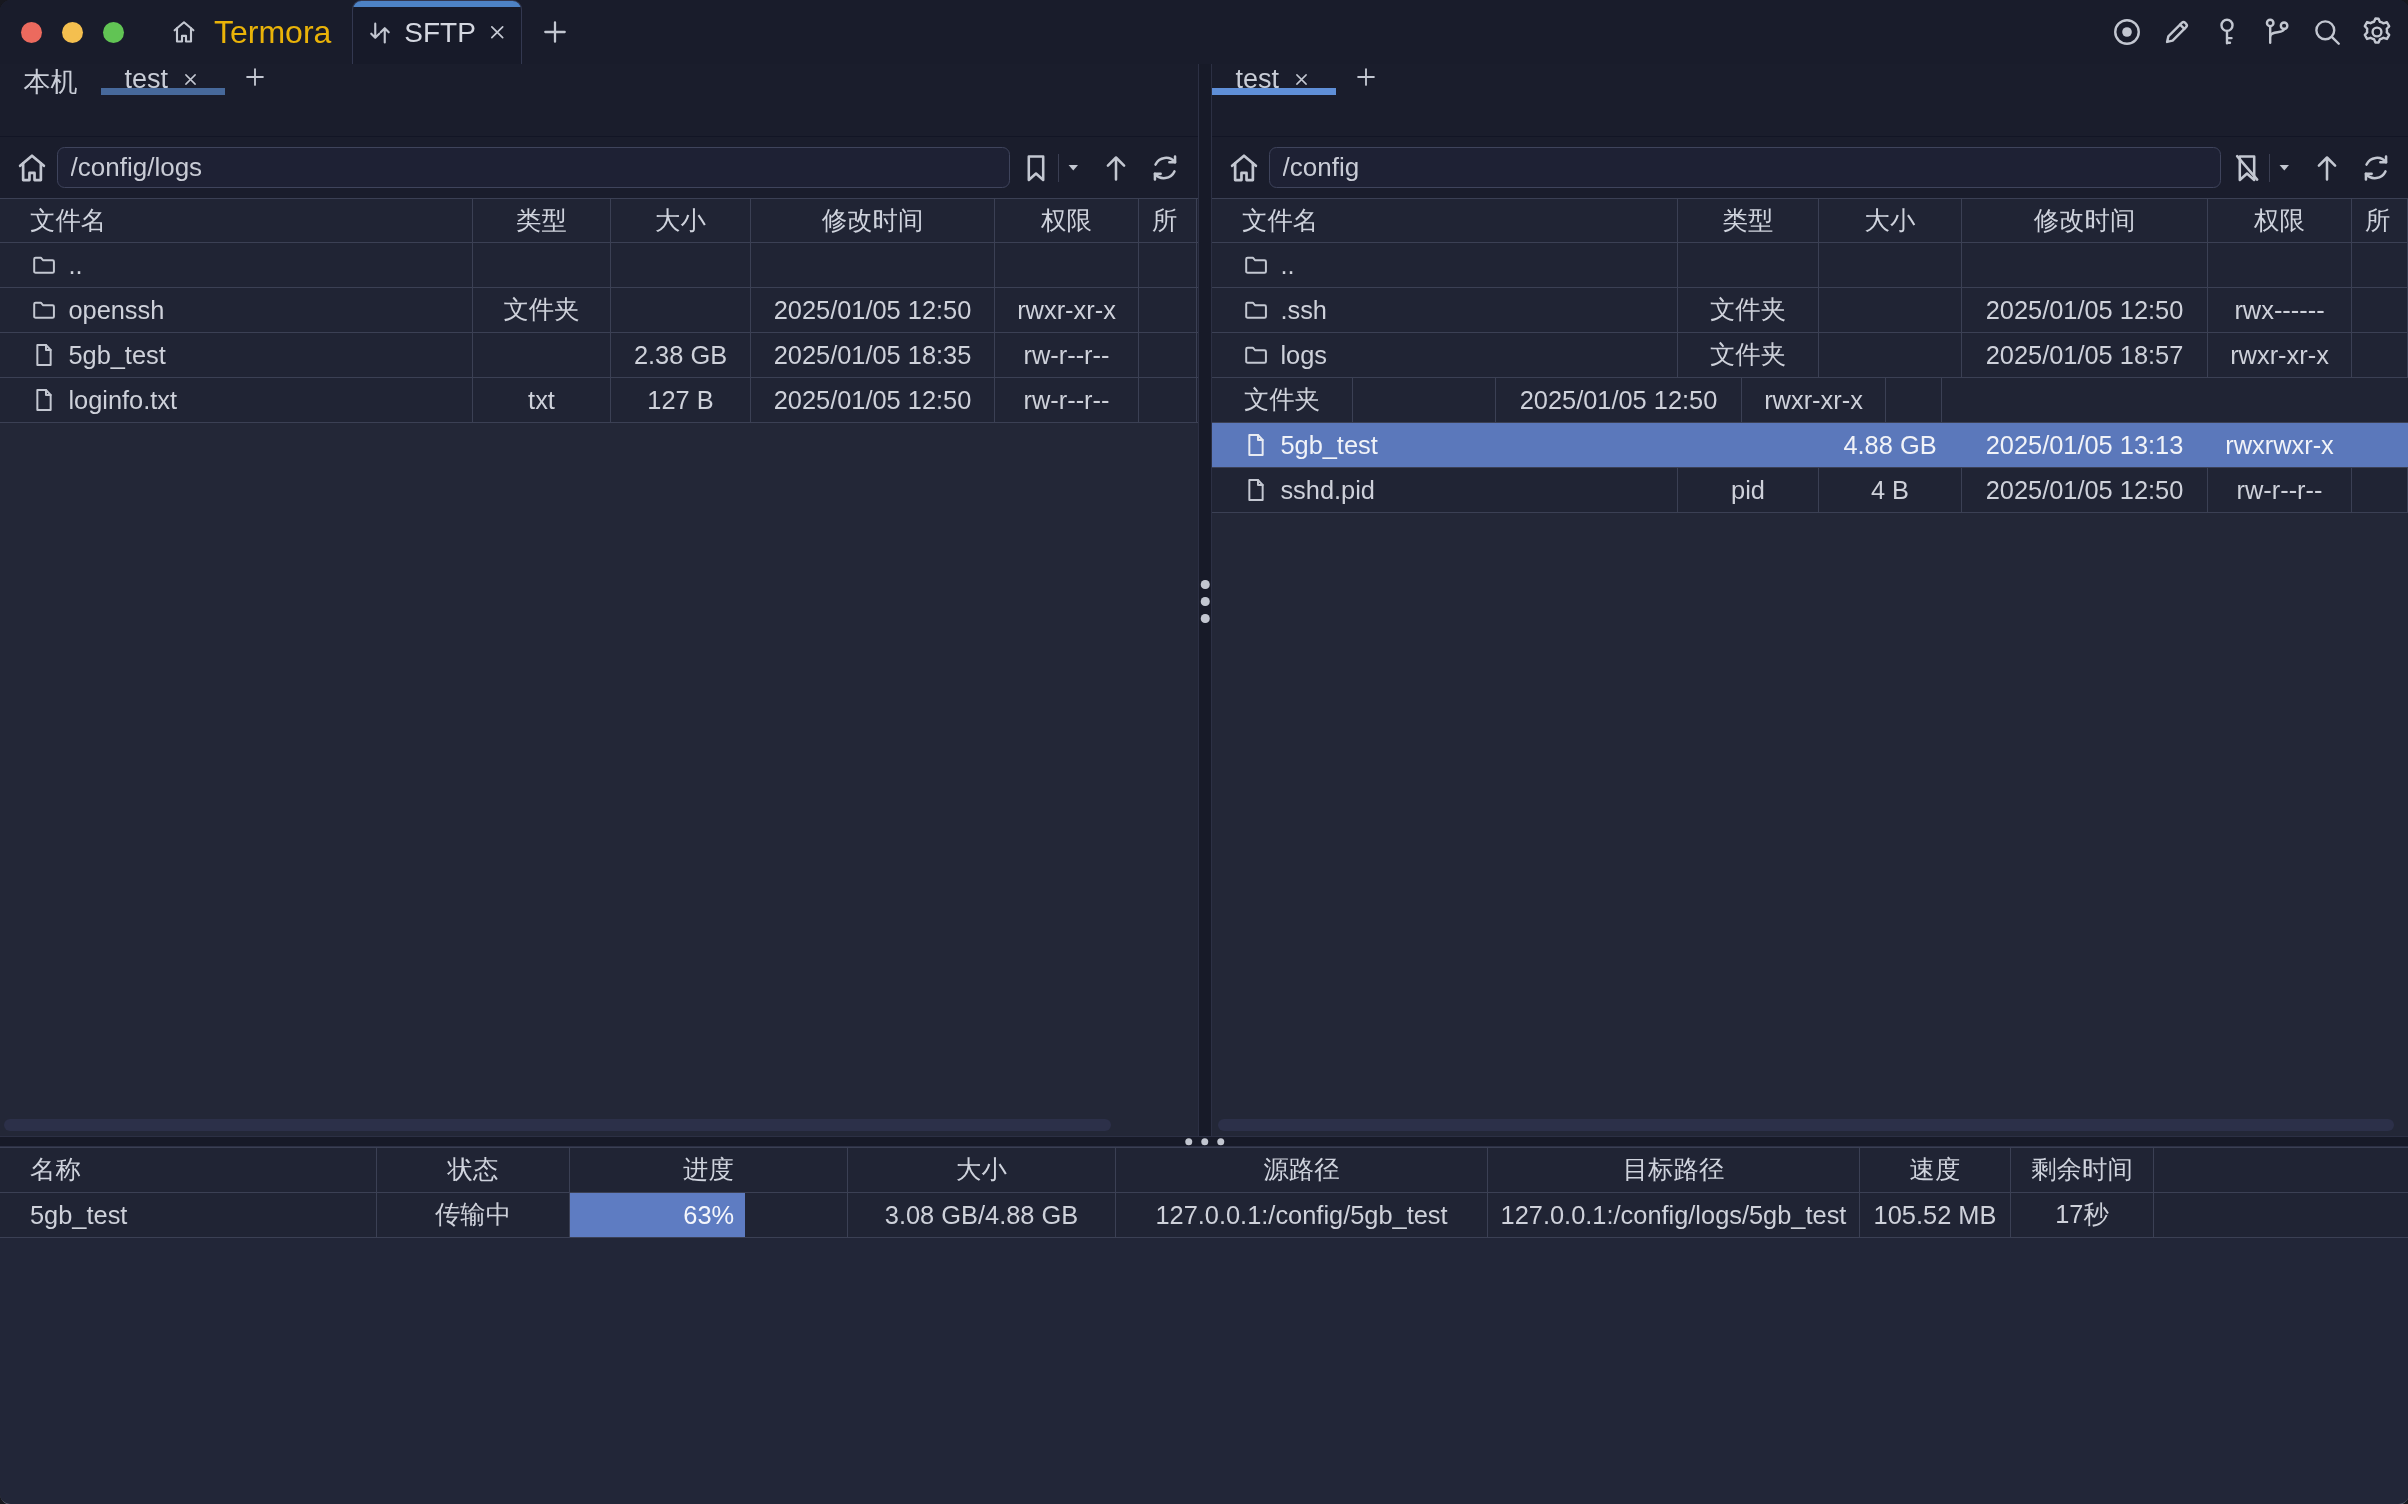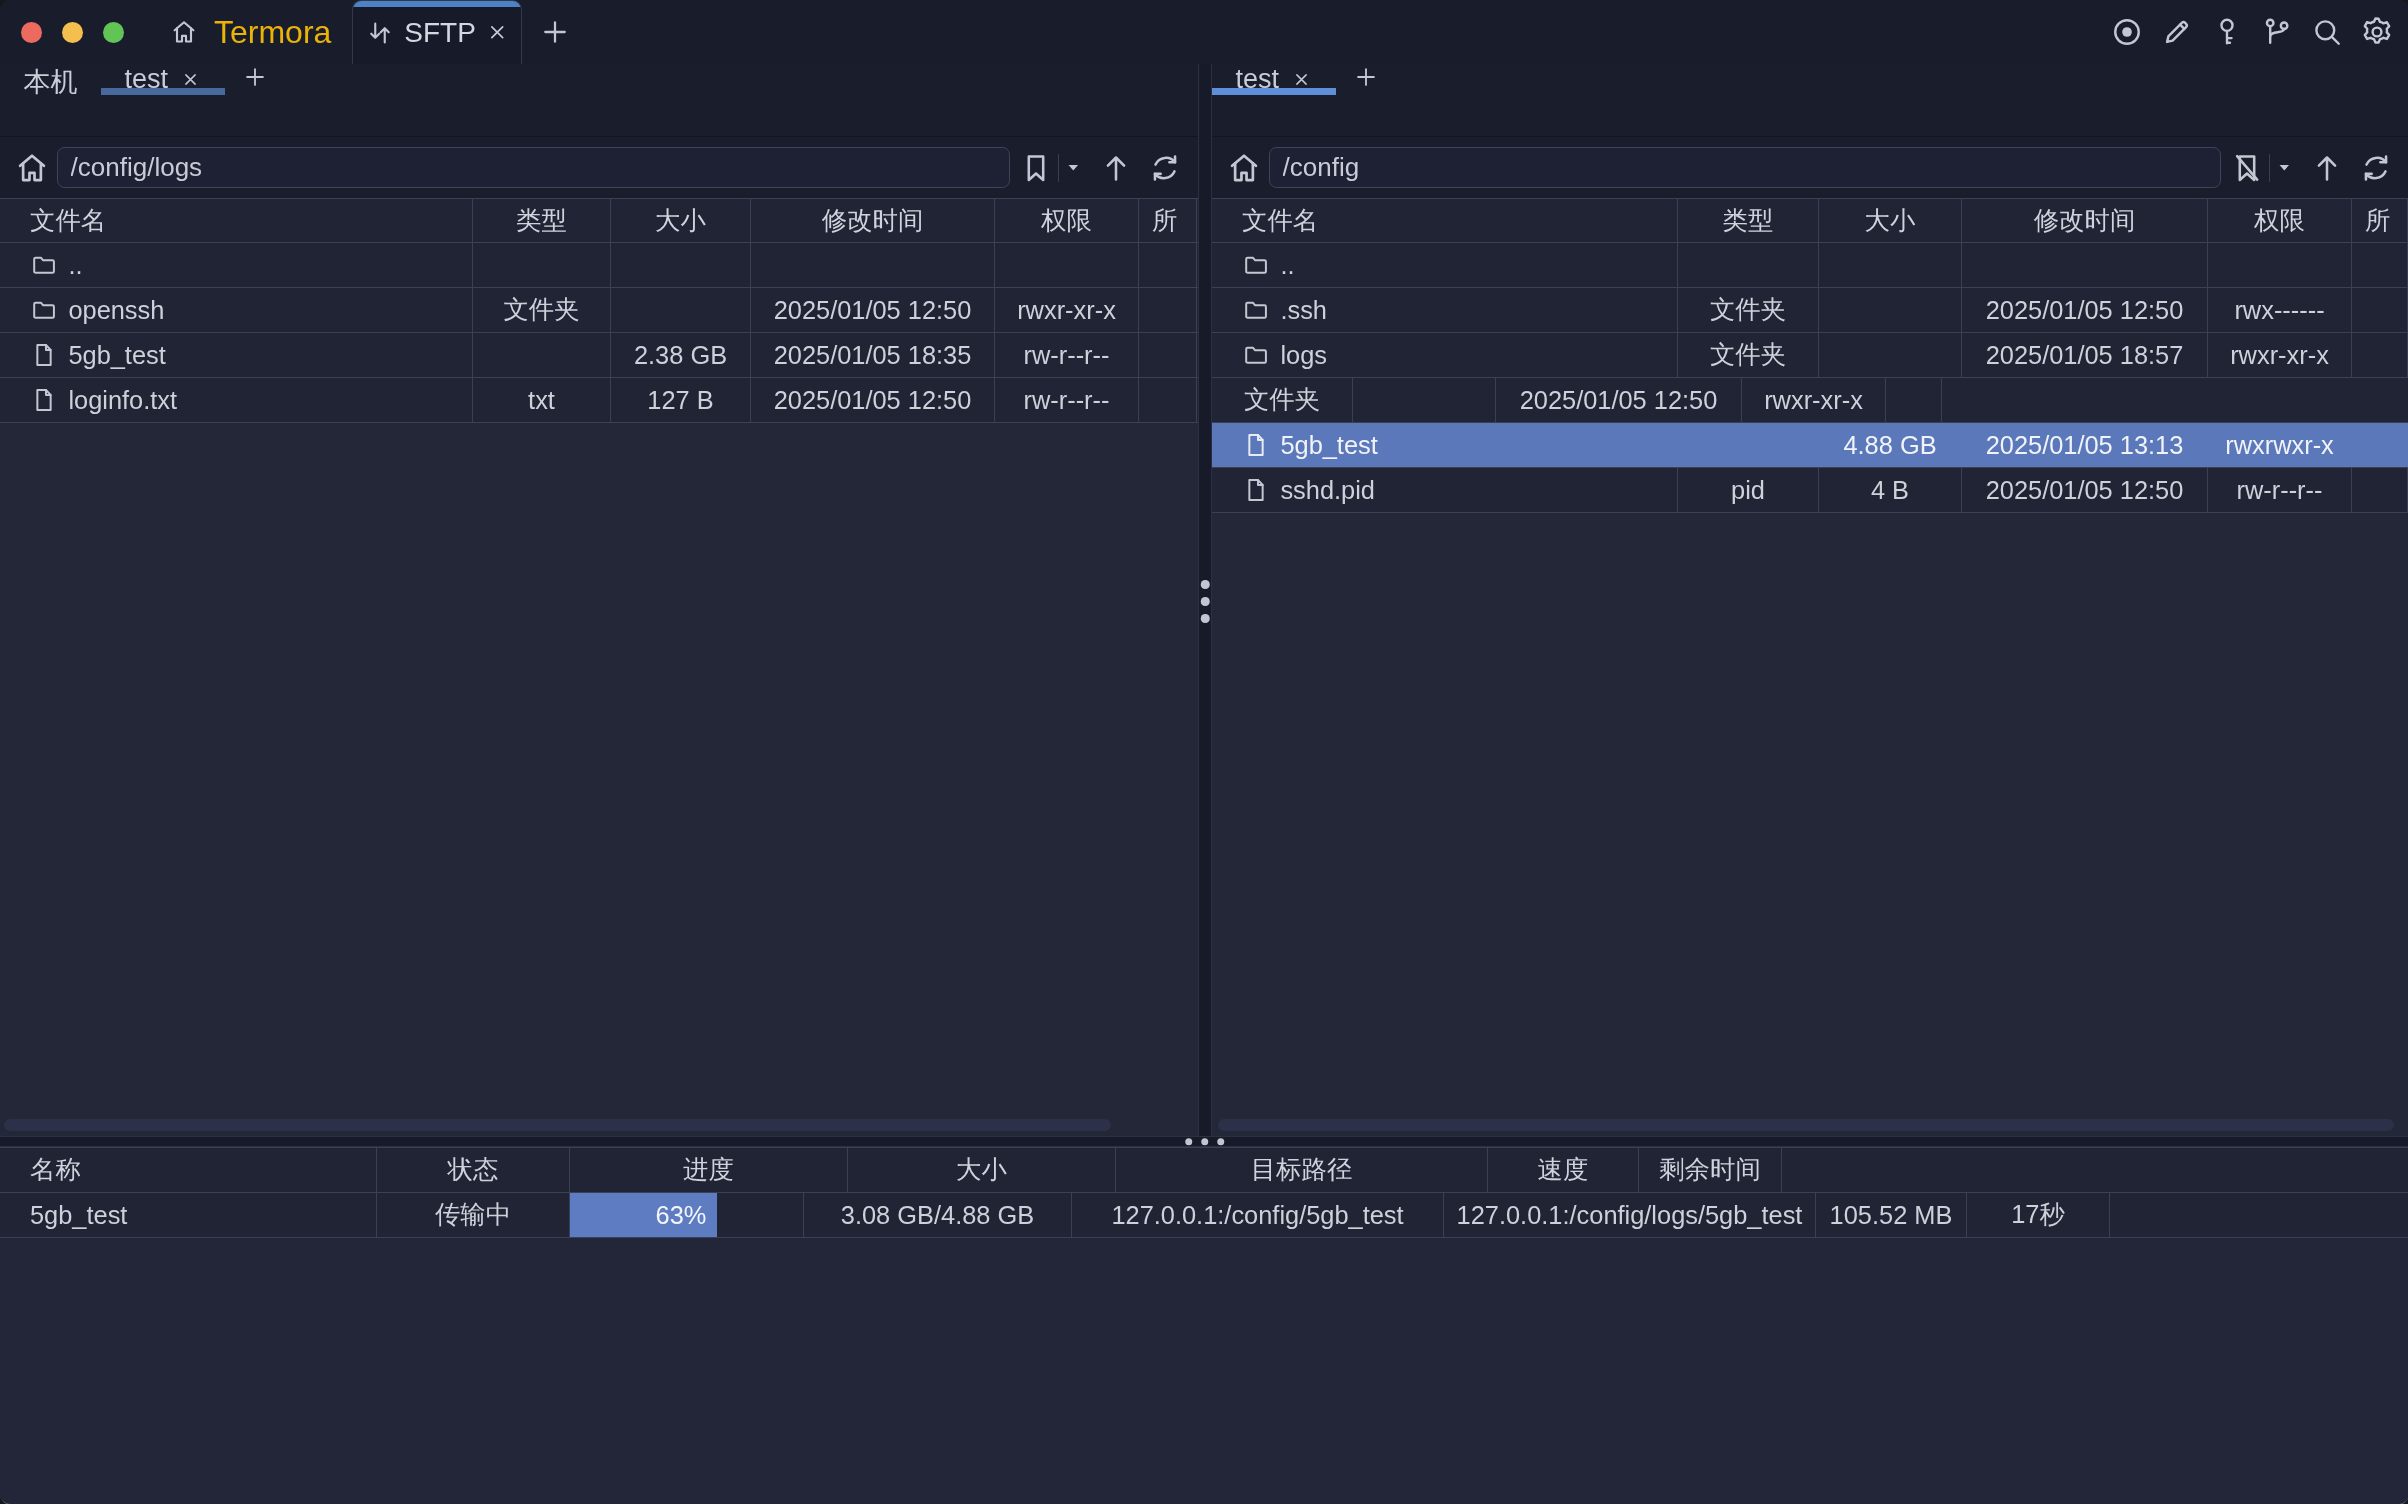--- a/index.html
+++ b/index.html
@@ -473,29 +473,30 @@
         <span class="dot"></span>
     </div>
   </div>
 
   <div class="transfer">
     <div class="thead" id="tr-head">
         <div class="cell al" style="width: 377px;">名称</div>
         <div class="cell" style="width: 193px;">状态</div>
         <div class="cell" style="width: 278px;">进度</div>
         <div class="cell" style="width: 268px;">大小</div>
+        <div class="cell" style="width: 372px;">源路径</div>
         <div class="cell" style="width: 372px;">目标路径</div>
         <div class="cell" style="width: 151px;">速度</div>
         <div class="cell" style="width: 143px;">剩余时间</div>
       </div>
     <div id="tr-body">
         <div class="trow">
           <div class="cell al" style="width: 377px;">5gb_test</div>
           <div class="cell" style="width: 193px;">传输中</div>
-          <div class="cell progress-cell" style="width: 234px;">
+          <div class="cell progress-cell" style="width: 278px;">
             <div class="progress-fill" style="width: 63%; background: rgb(94, 124, 194);">63%</div>
           </div>
           <div class="cell" style="width: 268px;">3.08 GB/4.88 GB</div>
           <div class="cell" style="width: 372px;">127.0.0.1:/config/5gb_test</div>
           <div class="cell" style="width: 372px;">127.0.0.1:/config/logs/5gb_test</div>
           <div class="cell" style="width: 151px;">105.52 MB</div>
           <div class="cell" style="width: 143px;">17秒</div>
         </div>
       </div>
   </div>

